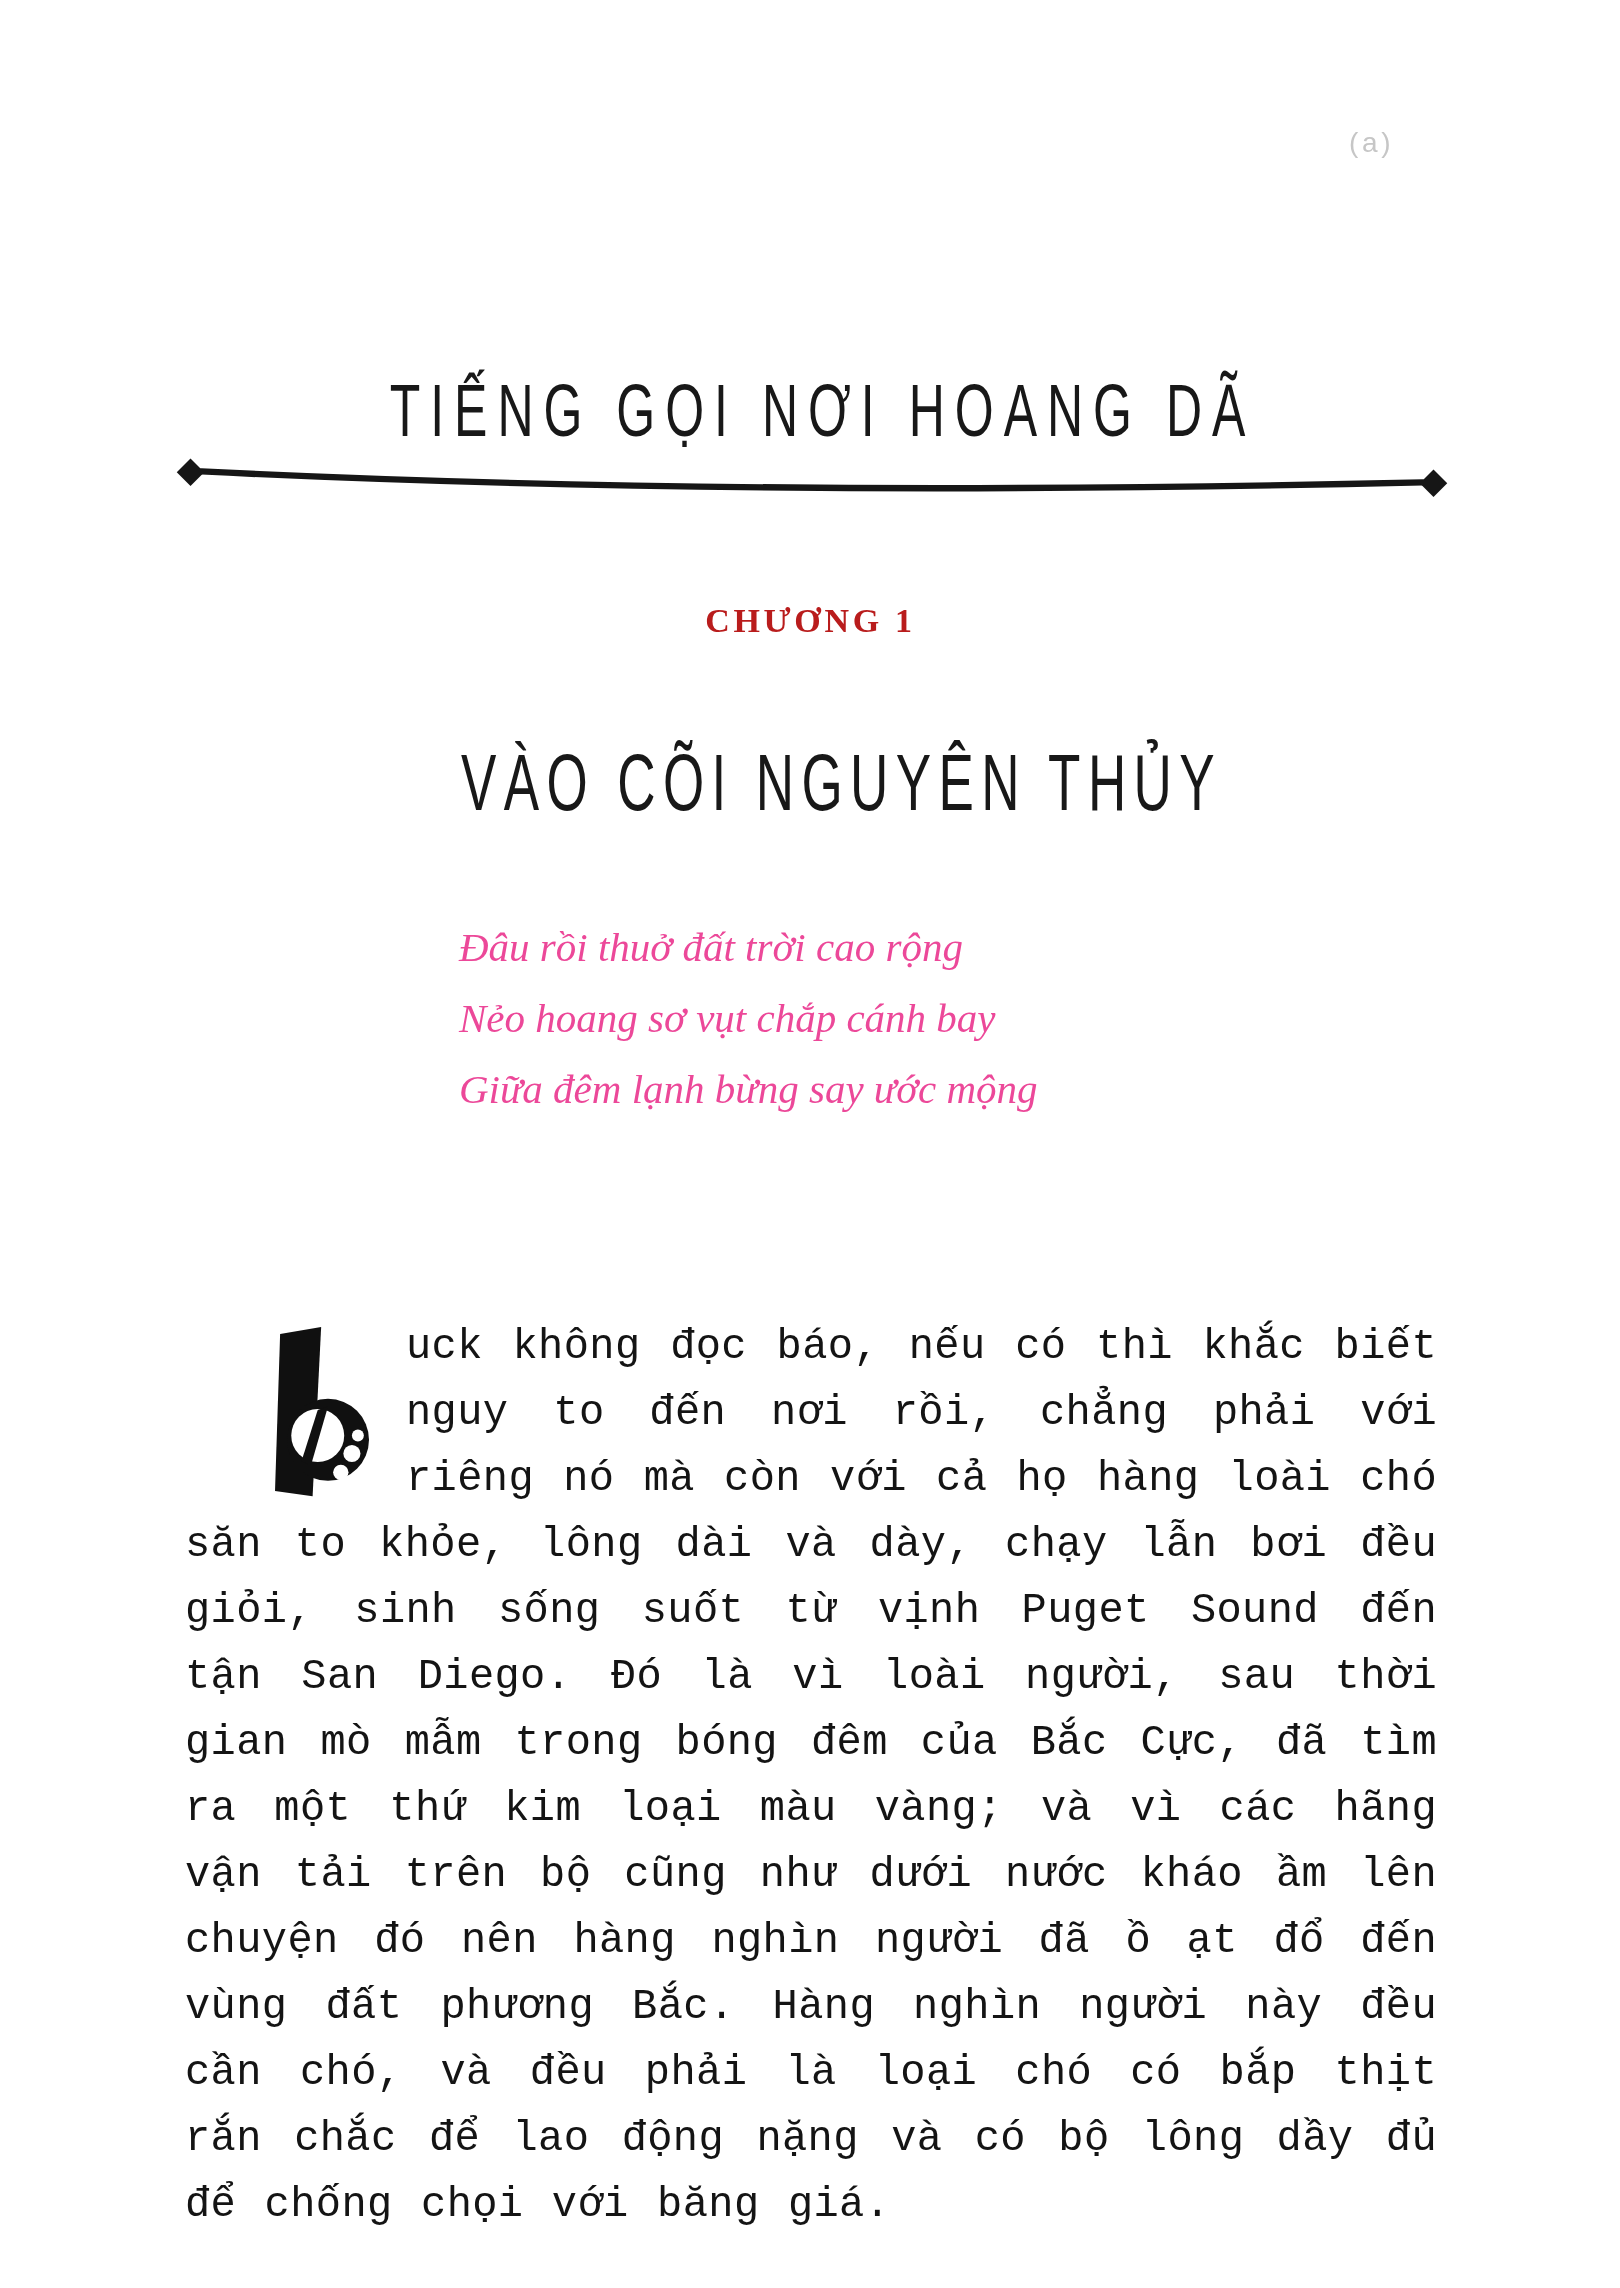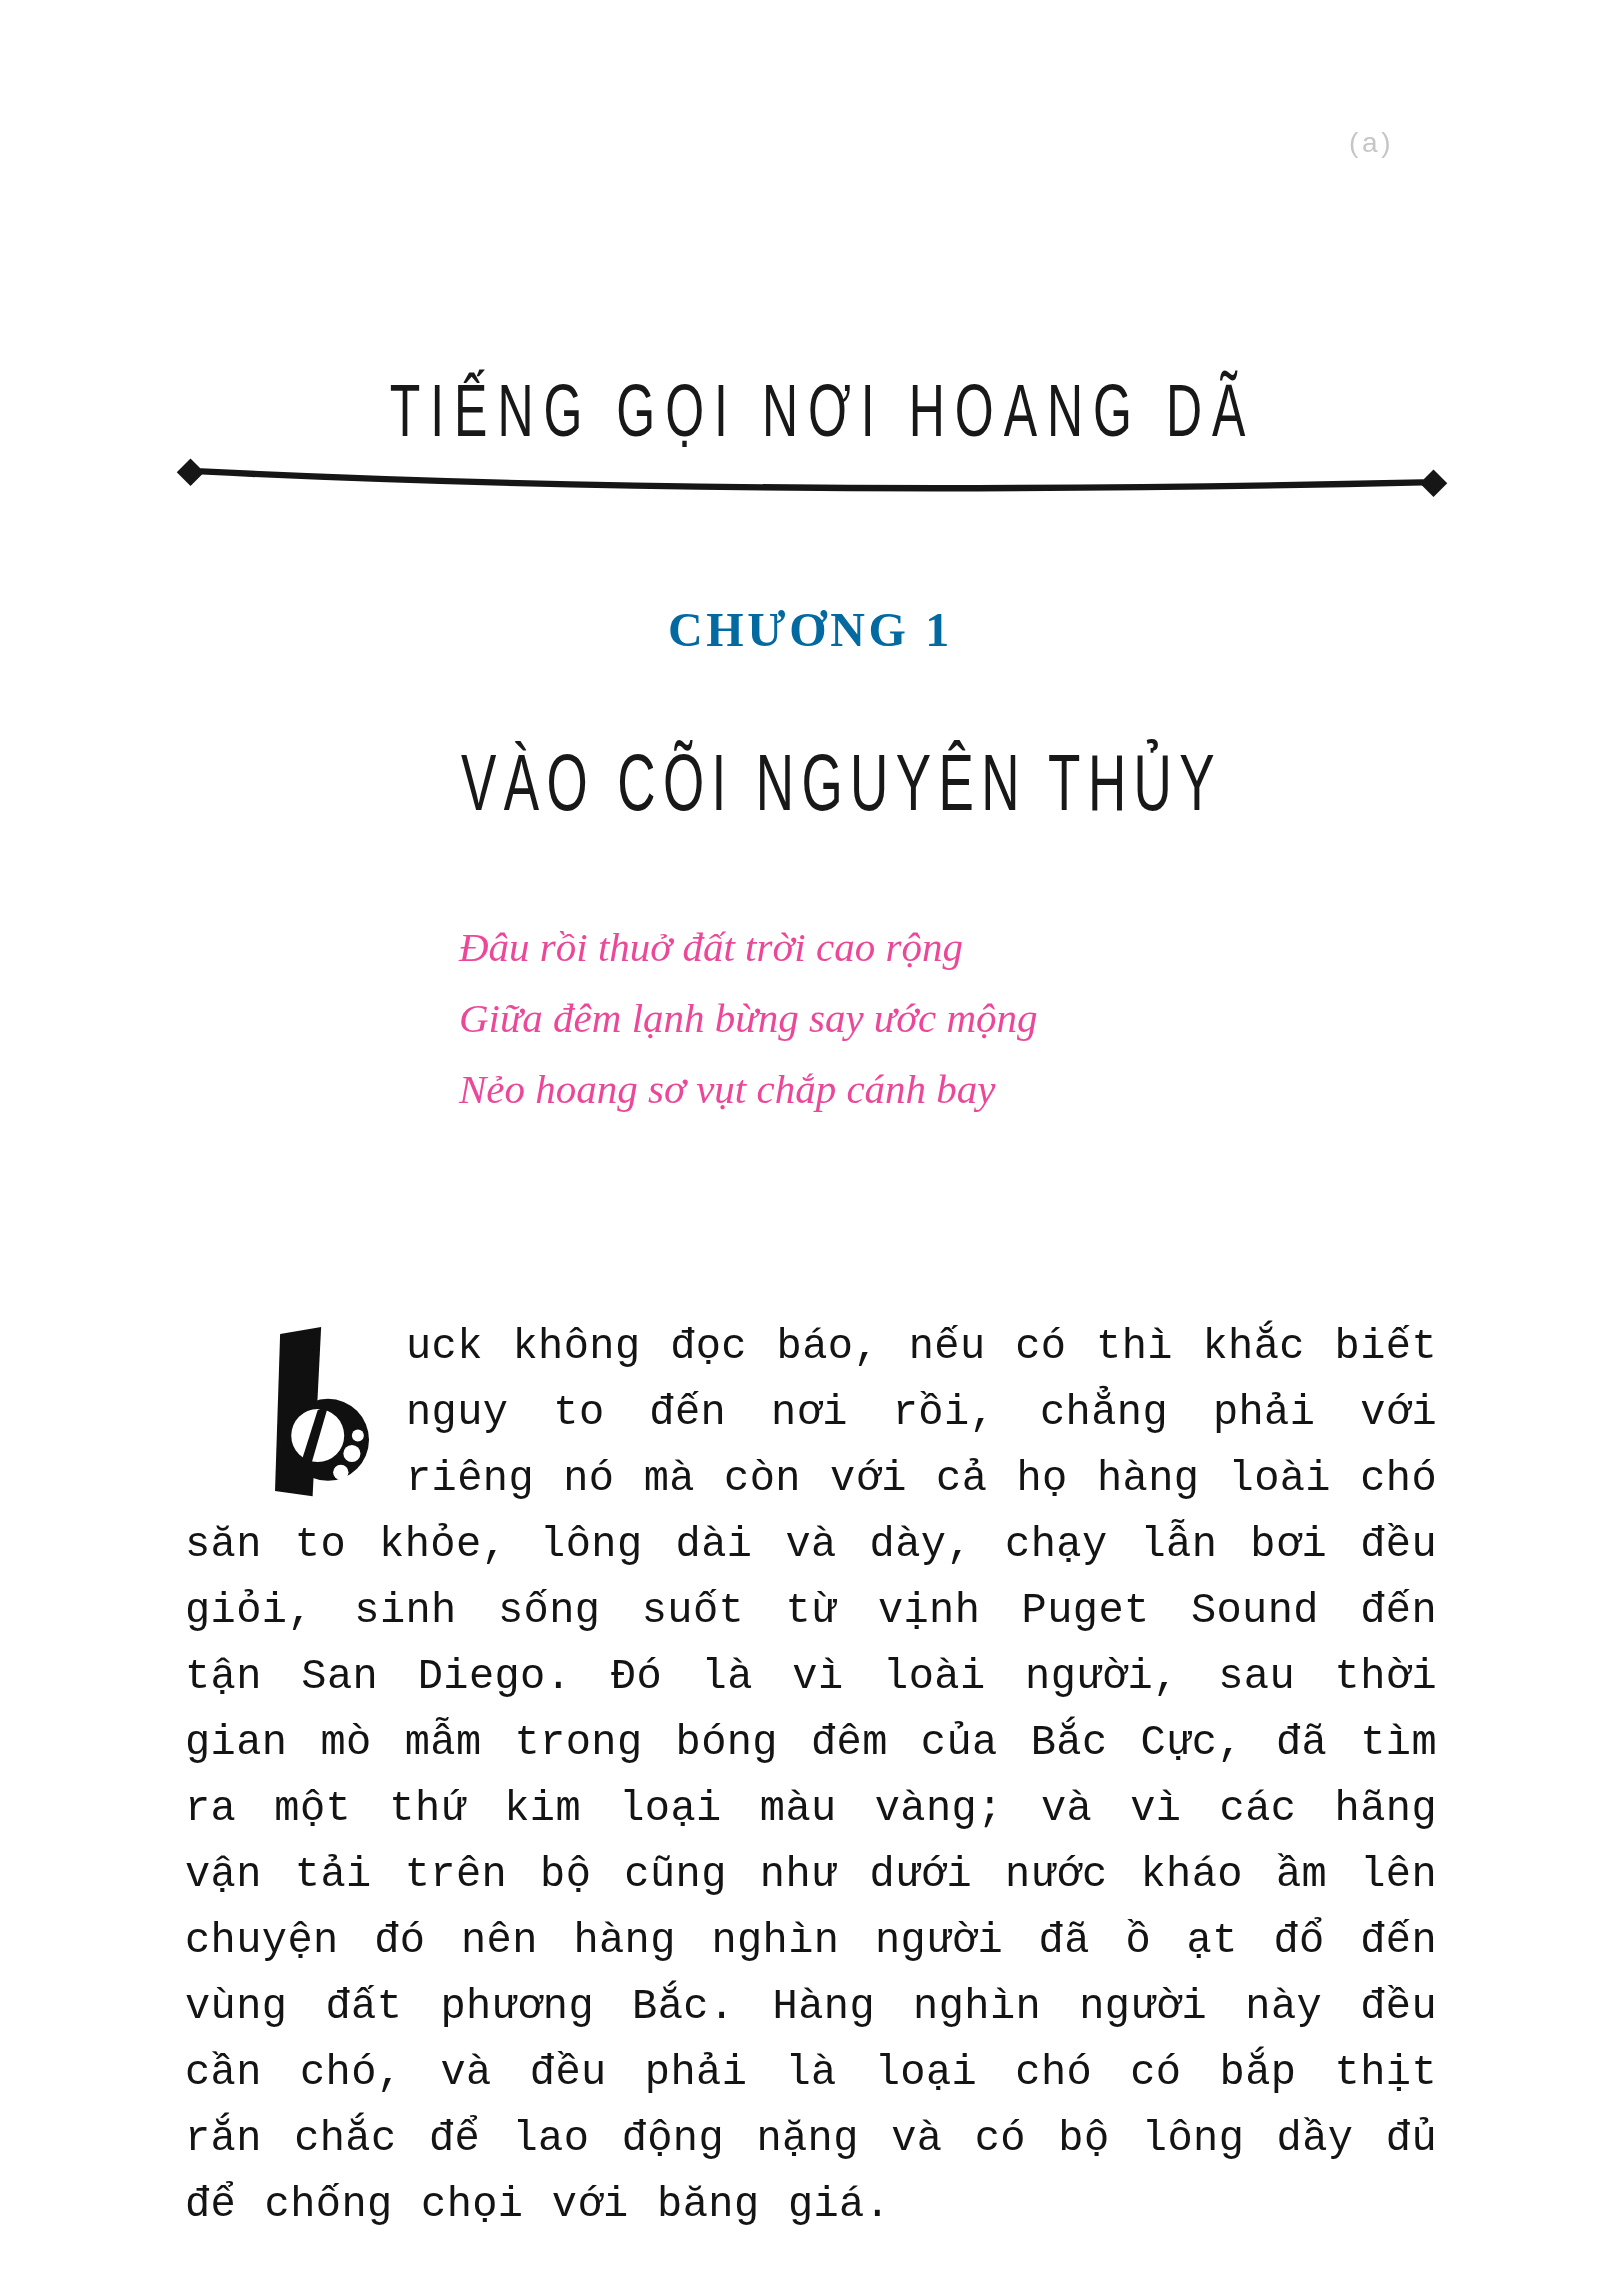--- a/index.html
+++ b/index.html
@@ -47,23 +47,23 @@
     left:166px; top:454px;
     width:1292px; height:55px;
   }
 
   .chapter-label{
     position:absolute;
     top:602px; left:0; width:1621px;
     text-align:center;
     font-family:"Liberation Serif", serif;
     font-weight:700;
-    font-size:48px;
+    font-size:34px;
     letter-spacing:3.7px;
-    color:#0369a1;
+    color:#b91c1c;
   }
 
   .chapter-title-wrap{
     position:absolute;
     top:736px; left:0; width:1621px;
     text-align:center;
     height:92px;
     margin-left:31px;
   }
   .chapter-title{
@@ -126,22 +126,22 @@
   </svg>
 
   <div class="chapter-label">CHƯƠNG 1</div>
 
   <div class="chapter-title-wrap">
     <span class="chapter-title">VÀO CÕI NGUYÊN THỦY</span>
   </div>
 
   <div class="epigraph">
     <div>Đâu rồi thuở đất trời cao rộng</div>
+    <div>Nẻo hoang sơ vụt chắp cánh bay</div>
     <div>Giữa đêm lạnh bừng say ước mộng</div>
-    <div>Nẻo hoang sơ vụt chắp cánh bay</div>
   </div>
 
   <div class="body-text">
     <span class="dropcap-wrap">
       <svg viewBox="0 0 110 200">
 
         <path d="M6,8 L54,0 L44,198 L0,192 Z" fill="#101010"></path>
 
         <circle cx="62" cy="132" r="48" fill="#101010"></circle>
 

